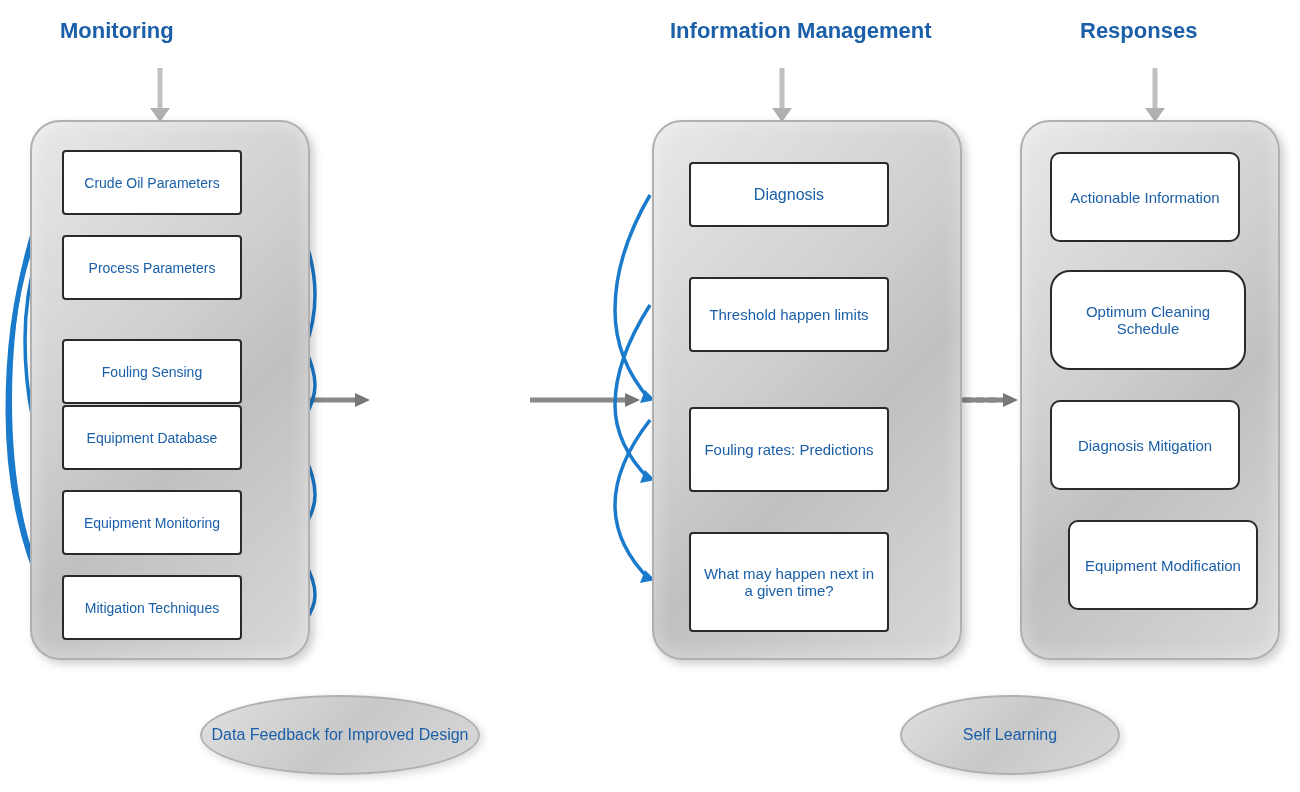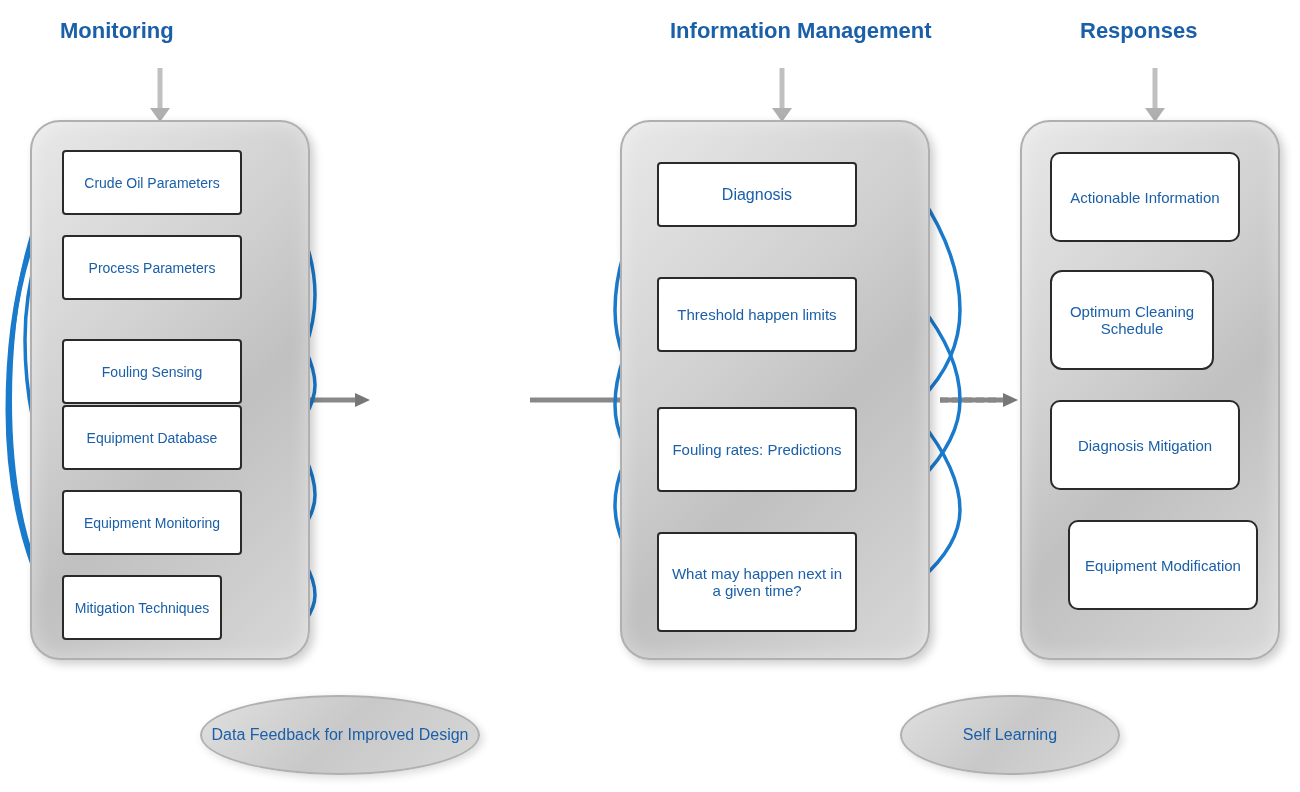--- a/index.html
+++ b/index.html
@@ -178,27 +178,27 @@
     </div>
 
     <div class="panel-item" style="left: 30px; top: 283px; width: 180px; height: 65px; font-size: 14px;">
       <span>Equipment Database</span>
     </div>
 
     <div class="panel-item" style="left: 30px; top: 368px; width: 180px; height: 65px; font-size: 14px;">
       <span>Equipment Monitoring</span>
     </div>
 
-    <div class="panel-item" style="left: 30px; top: 453px; width: 160px; height: 65px; font-size: 14px;">
+    <div class="panel-item" style="left: 30px; top: 453px; width: 180px; height: 65px; font-size: 14px;">
       <span>Mitigation Techniques</span>
     </div>
   </div>
 
 
-  <div class="panel" style="left: 620px; top: 120px; width: 310px; height: 540px;">
+  <div class="panel" style="left: 652px; top: 120px; width: 310px; height: 540px;">
 
     <div class="panel-item" style="left: 35px; top: 40px; width: 200px; height: 65px; font-size: 16px;">
       <span>Diagnosis</span>
     </div>
 
     <div class="panel-item" style="left: 35px; top: 155px; width: 200px; height: 75px; font-size: 15px;">
       <span>Threshold happen limits</span>
     </div>
 
     <div class="panel-item" style="left: 35px; top: 285px; width: 200px; height: 85px; font-size: 15px;">
@@ -209,21 +209,21 @@
       <span>What may happen next in a given time?</span>
     </div>
   </div>
 
   <div class="panel" style="left: 1020px; top: 120px; width: 260px; height: 540px;">
 
     <div class="panel-item" style="left: 28px; top: 30px; width: 190px; height: 90px; font-size: 15px; border-radius: 10px;">
       <span>Actionable Information</span>
     </div>
 
-    <div class="panel-item" style="left: 28px; top: 148px; width: 164px; height: 100px; font-size: 15px; border-radius: 12px;">
+    <div class="panel-item" style="left: 28px; top: 148px; width: 196px; height: 100px; font-size: 15px; border-radius: 20px;">
       <span>Optimum Cleaning Schedule</span>
     </div>
 
     <div class="panel-item" style="left: 28px; top: 278px; width: 190px; height: 90px; font-size: 15px; border-radius: 10px;">
       <span>Diagnosis Mitigation</span>
     </div>
 
     <div class="panel-item" style="left: 28px; top: 398px; width: 190px; height: 90px; font-size: 15px; border-radius: 10px; margin-left: 18px;">
       <span>Equipment Modification</span>
     </div>

